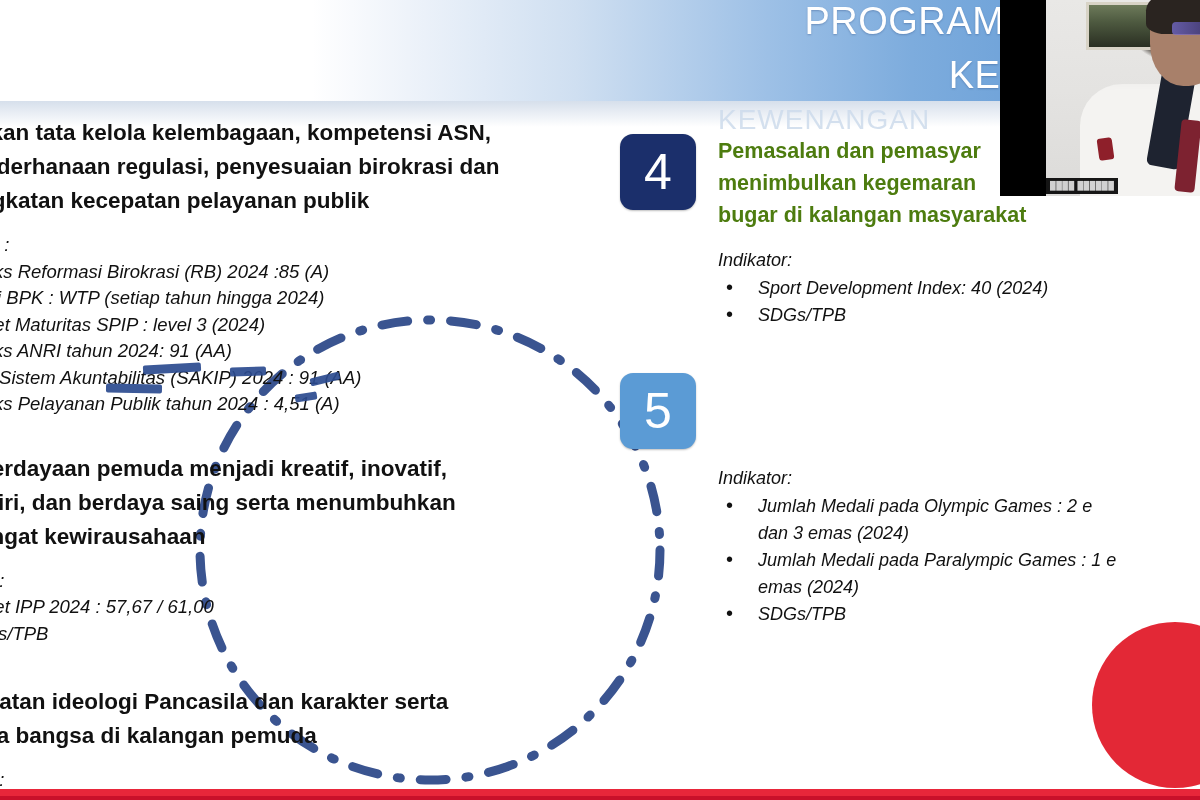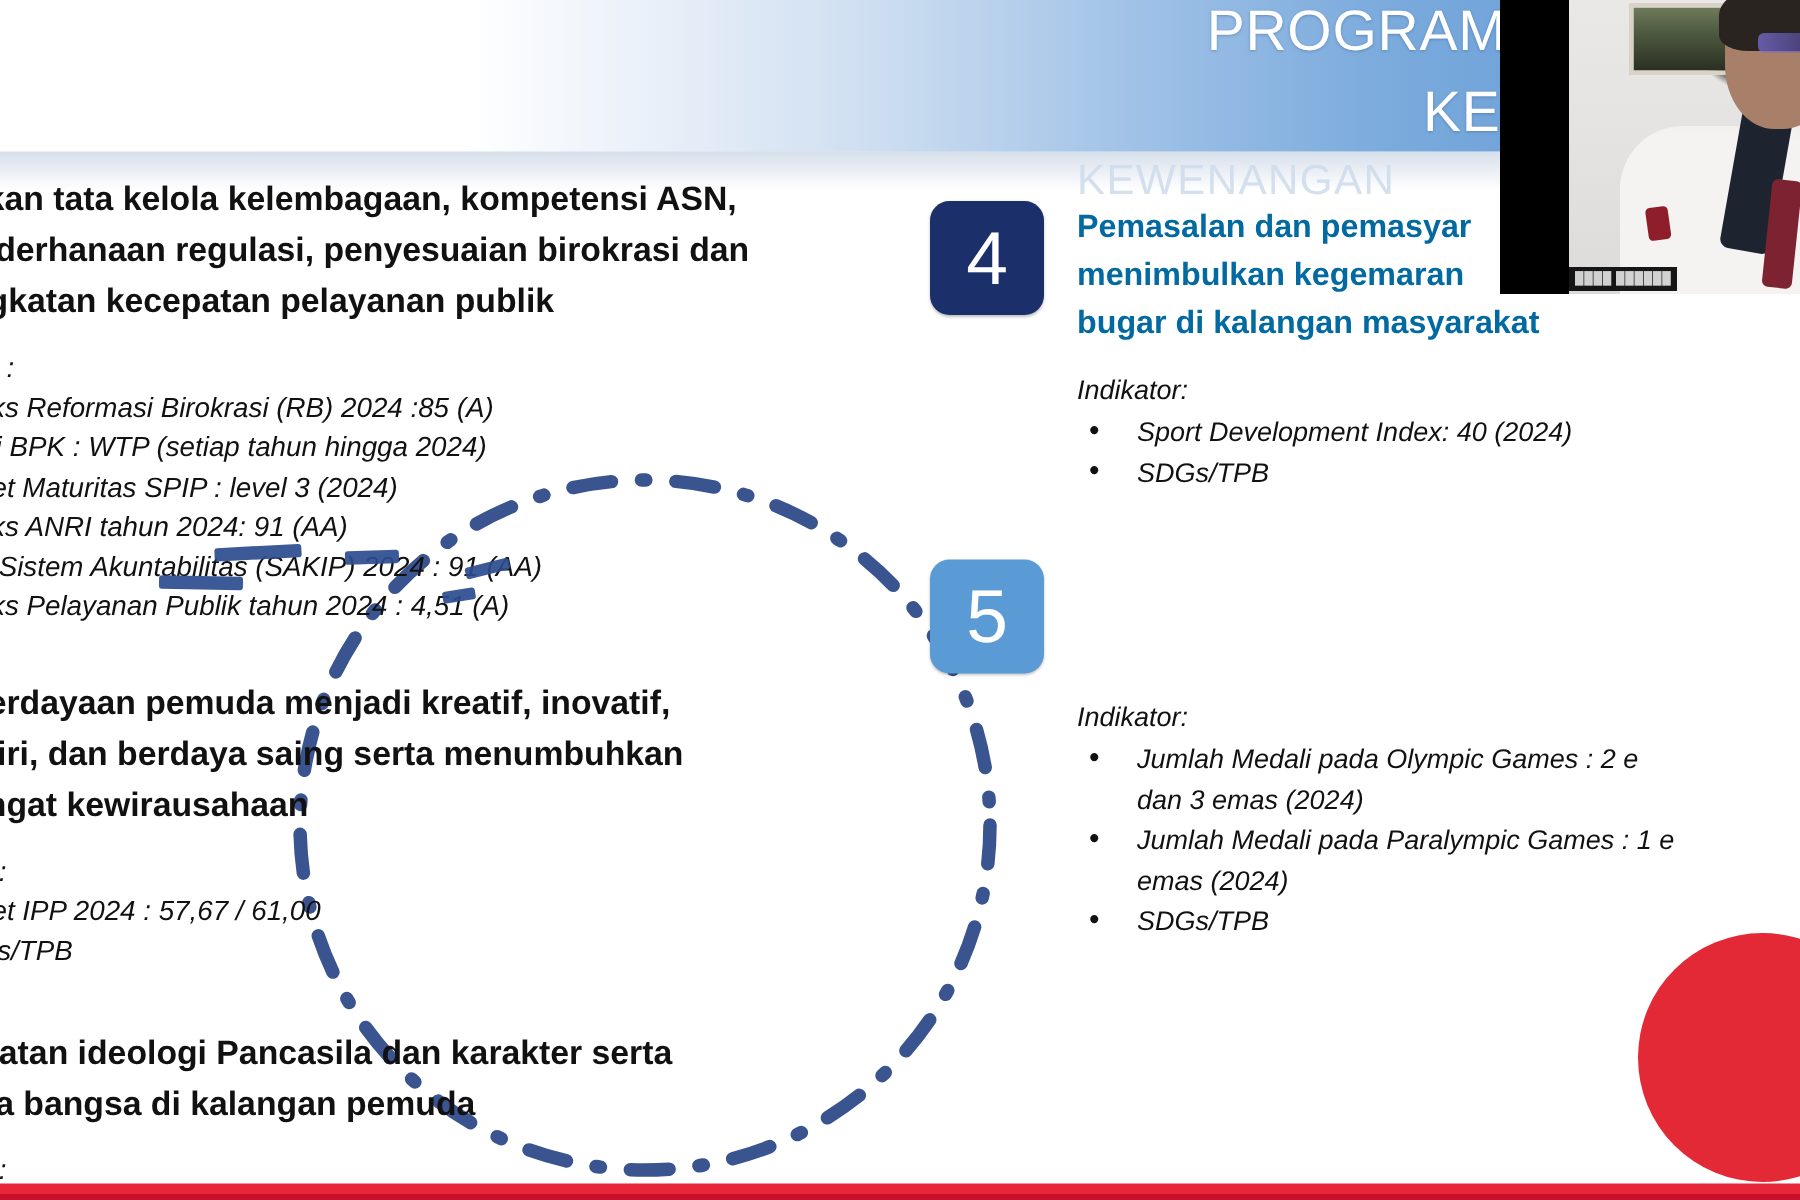--- a/index.html
+++ b/index.html
@@ -147,21 +147,21 @@
     box-shadow: 0 1px 2px rgba(0,0,0,0.25);
     margin-right: 22px;
   }
   .badge.navy  { background: #1b2f6b; }
   .badge.blue  { background: #5b9bd5; }
 
   .head-text {
     font-size: 21.5px;
     line-height: 32px;
     font-weight: bold;
-    color: #0369a1;
+    color: #4d7c0f;
     white-space: pre-line;
     padding-top: 1px;
   }
 
   .ind-label {
     font-style: italic;
     font-size: 18px;
     line-height: 26px;
     color: #111111;
     margin-top: 16px;

